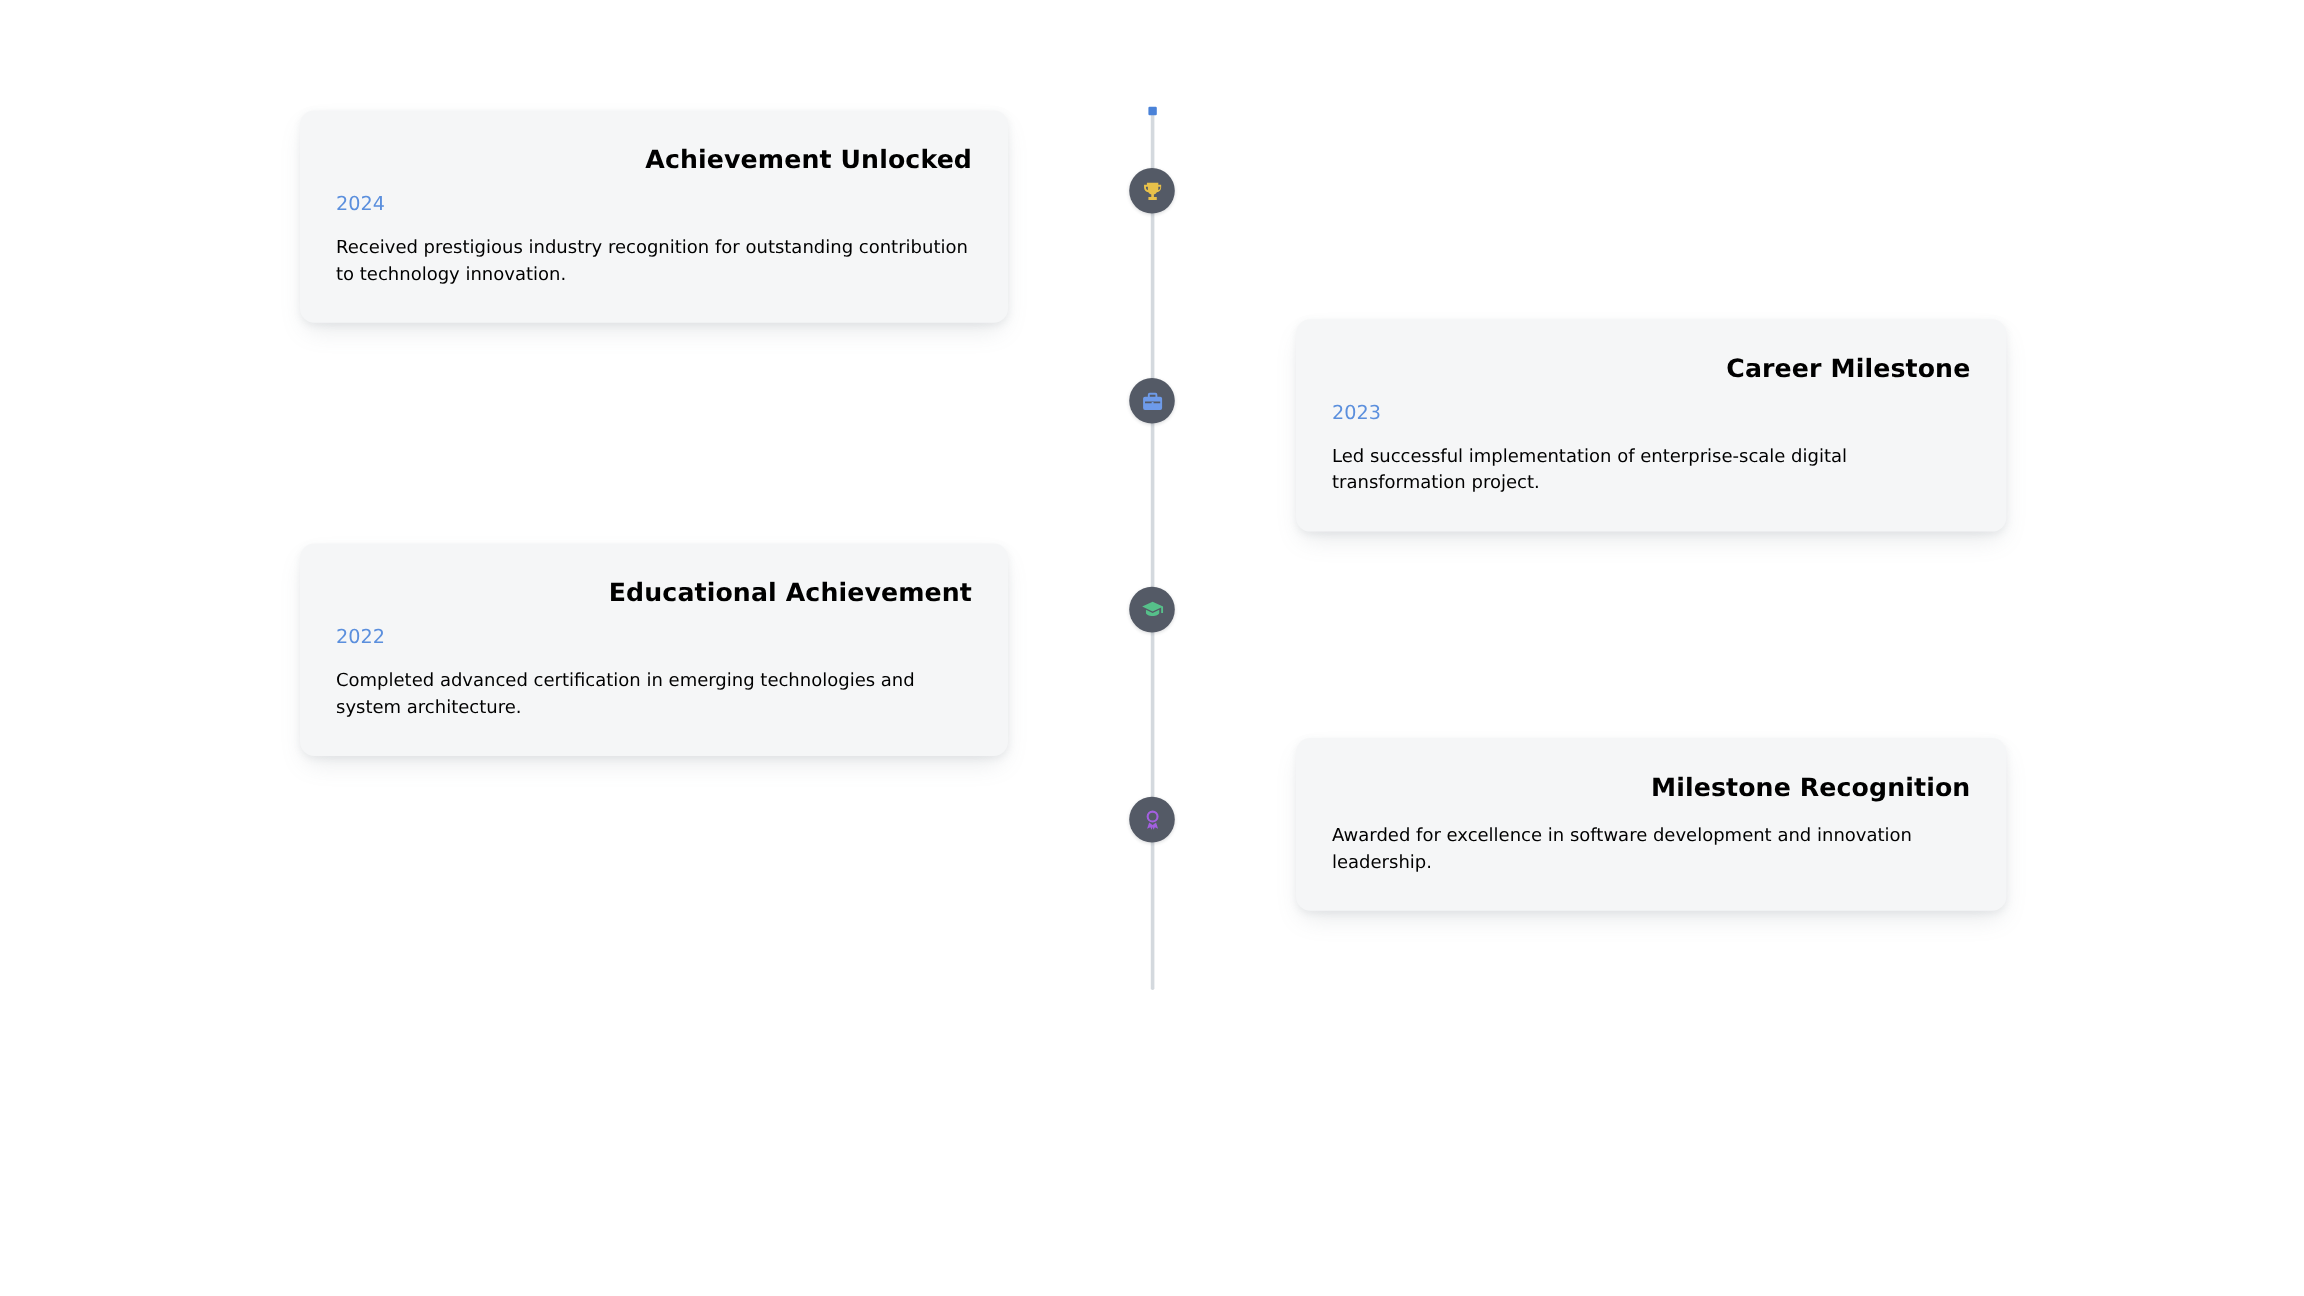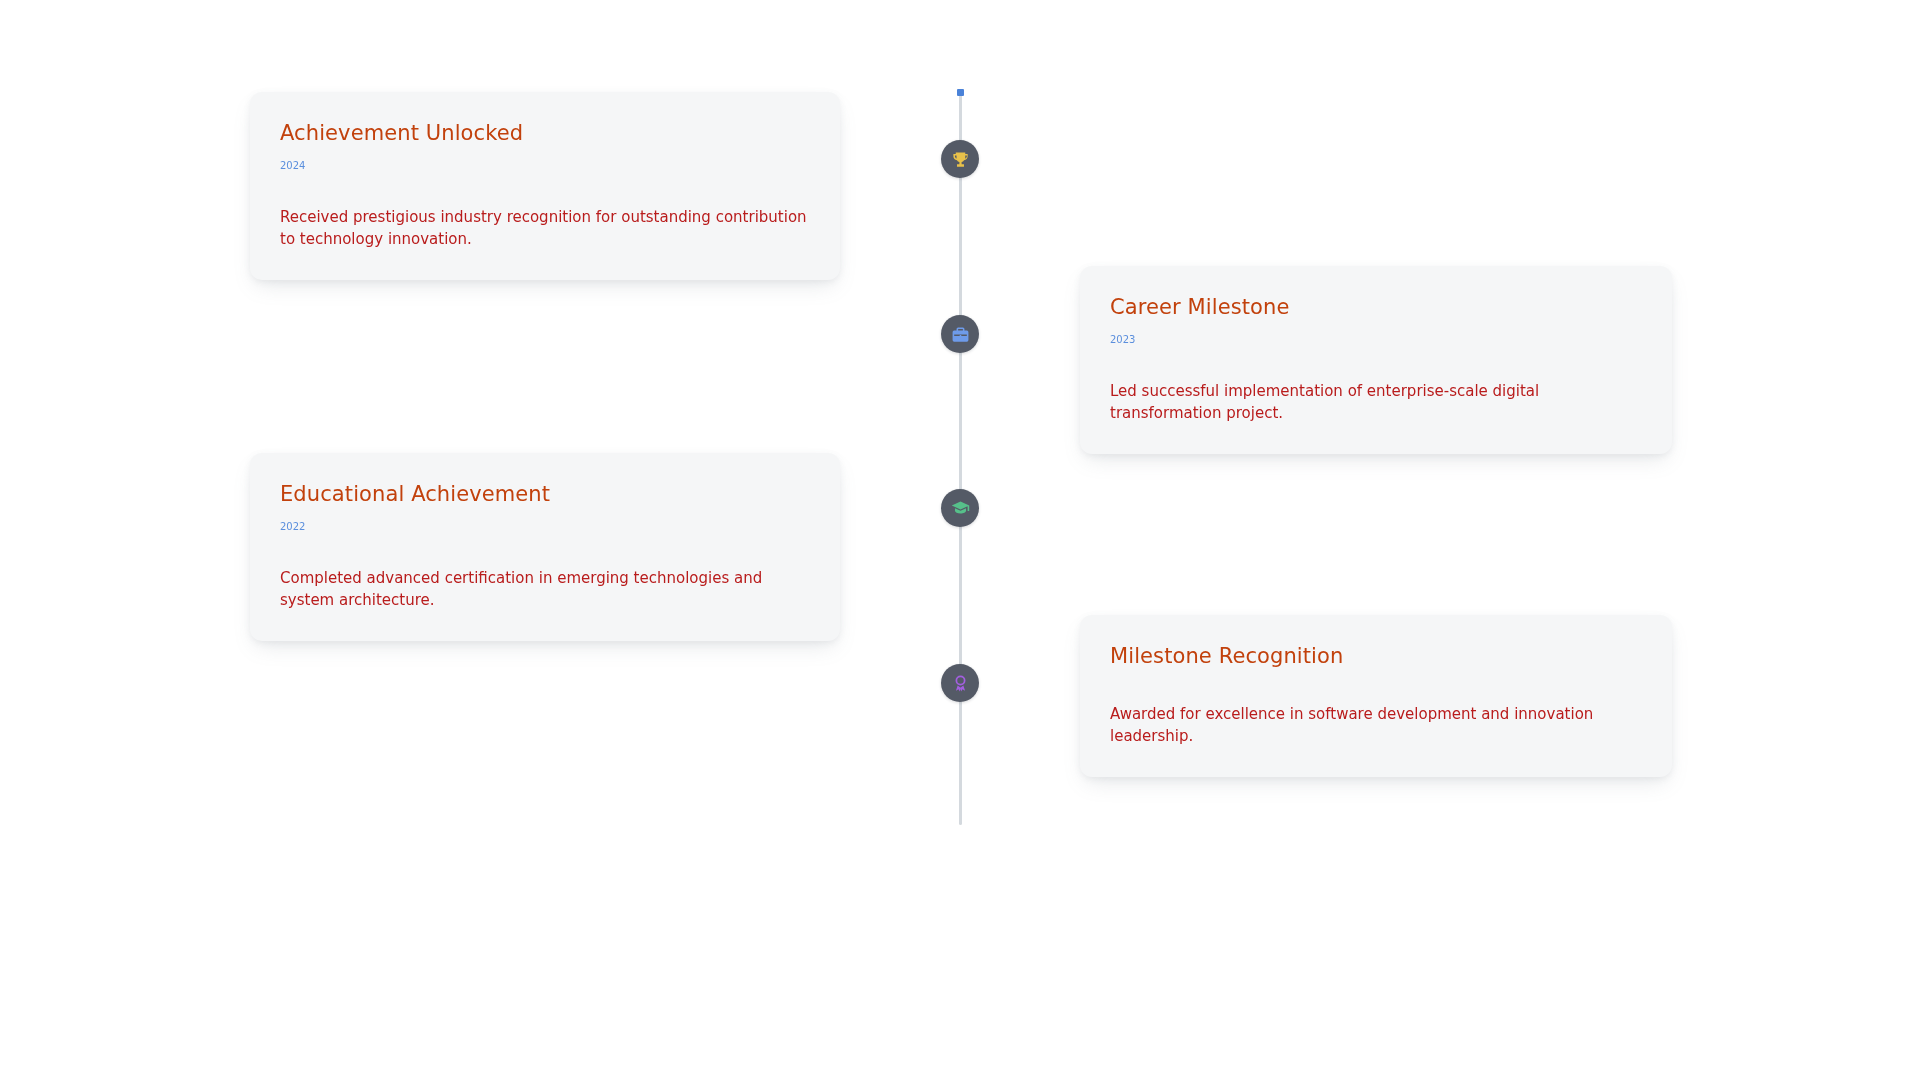--- a/index.html
+++ b/index.html
@@ -68,36 +68,37 @@
     border-radius: 12px;
     padding: 28px 30px 30px 30px;
     box-shadow: 0 10px 22px -6px rgba(120,128,140,0.20),
                 0 2px 6px rgba(120,128,140,0.10);
   }
   .card.left  { left: 250px;  width: 590px; }
   .card.right { left: 1080px; width: 592px; }
 
   .card-title {
     font-size: 21px;
-    font-weight: normal;
-    color: #c2410c;
+    font-weight: bold;
+    color: #000000;
     letter-spacing: 0.1px;
     line-height: 1.25;
+    text-align: right;
   }
   .card-year {
     margin-top: 14px;
-    font-size: 10px;
+    font-size: 16px;
     color: #5b8fdd;
     font-weight: normal;
     line-height: 1.2;
   }
   .card-desc {
-    margin-top: 35px;
+    margin-top: 17px;
     font-size: 15px;
-    color: #b91c1c;
+    color: #000000;
     line-height: 1.42;
     max-width: 545px;
   }
 </style>
 </head>
 <body>
 
 <div id="timeline-root">
 
   <div class="timeline-axis"></div>

